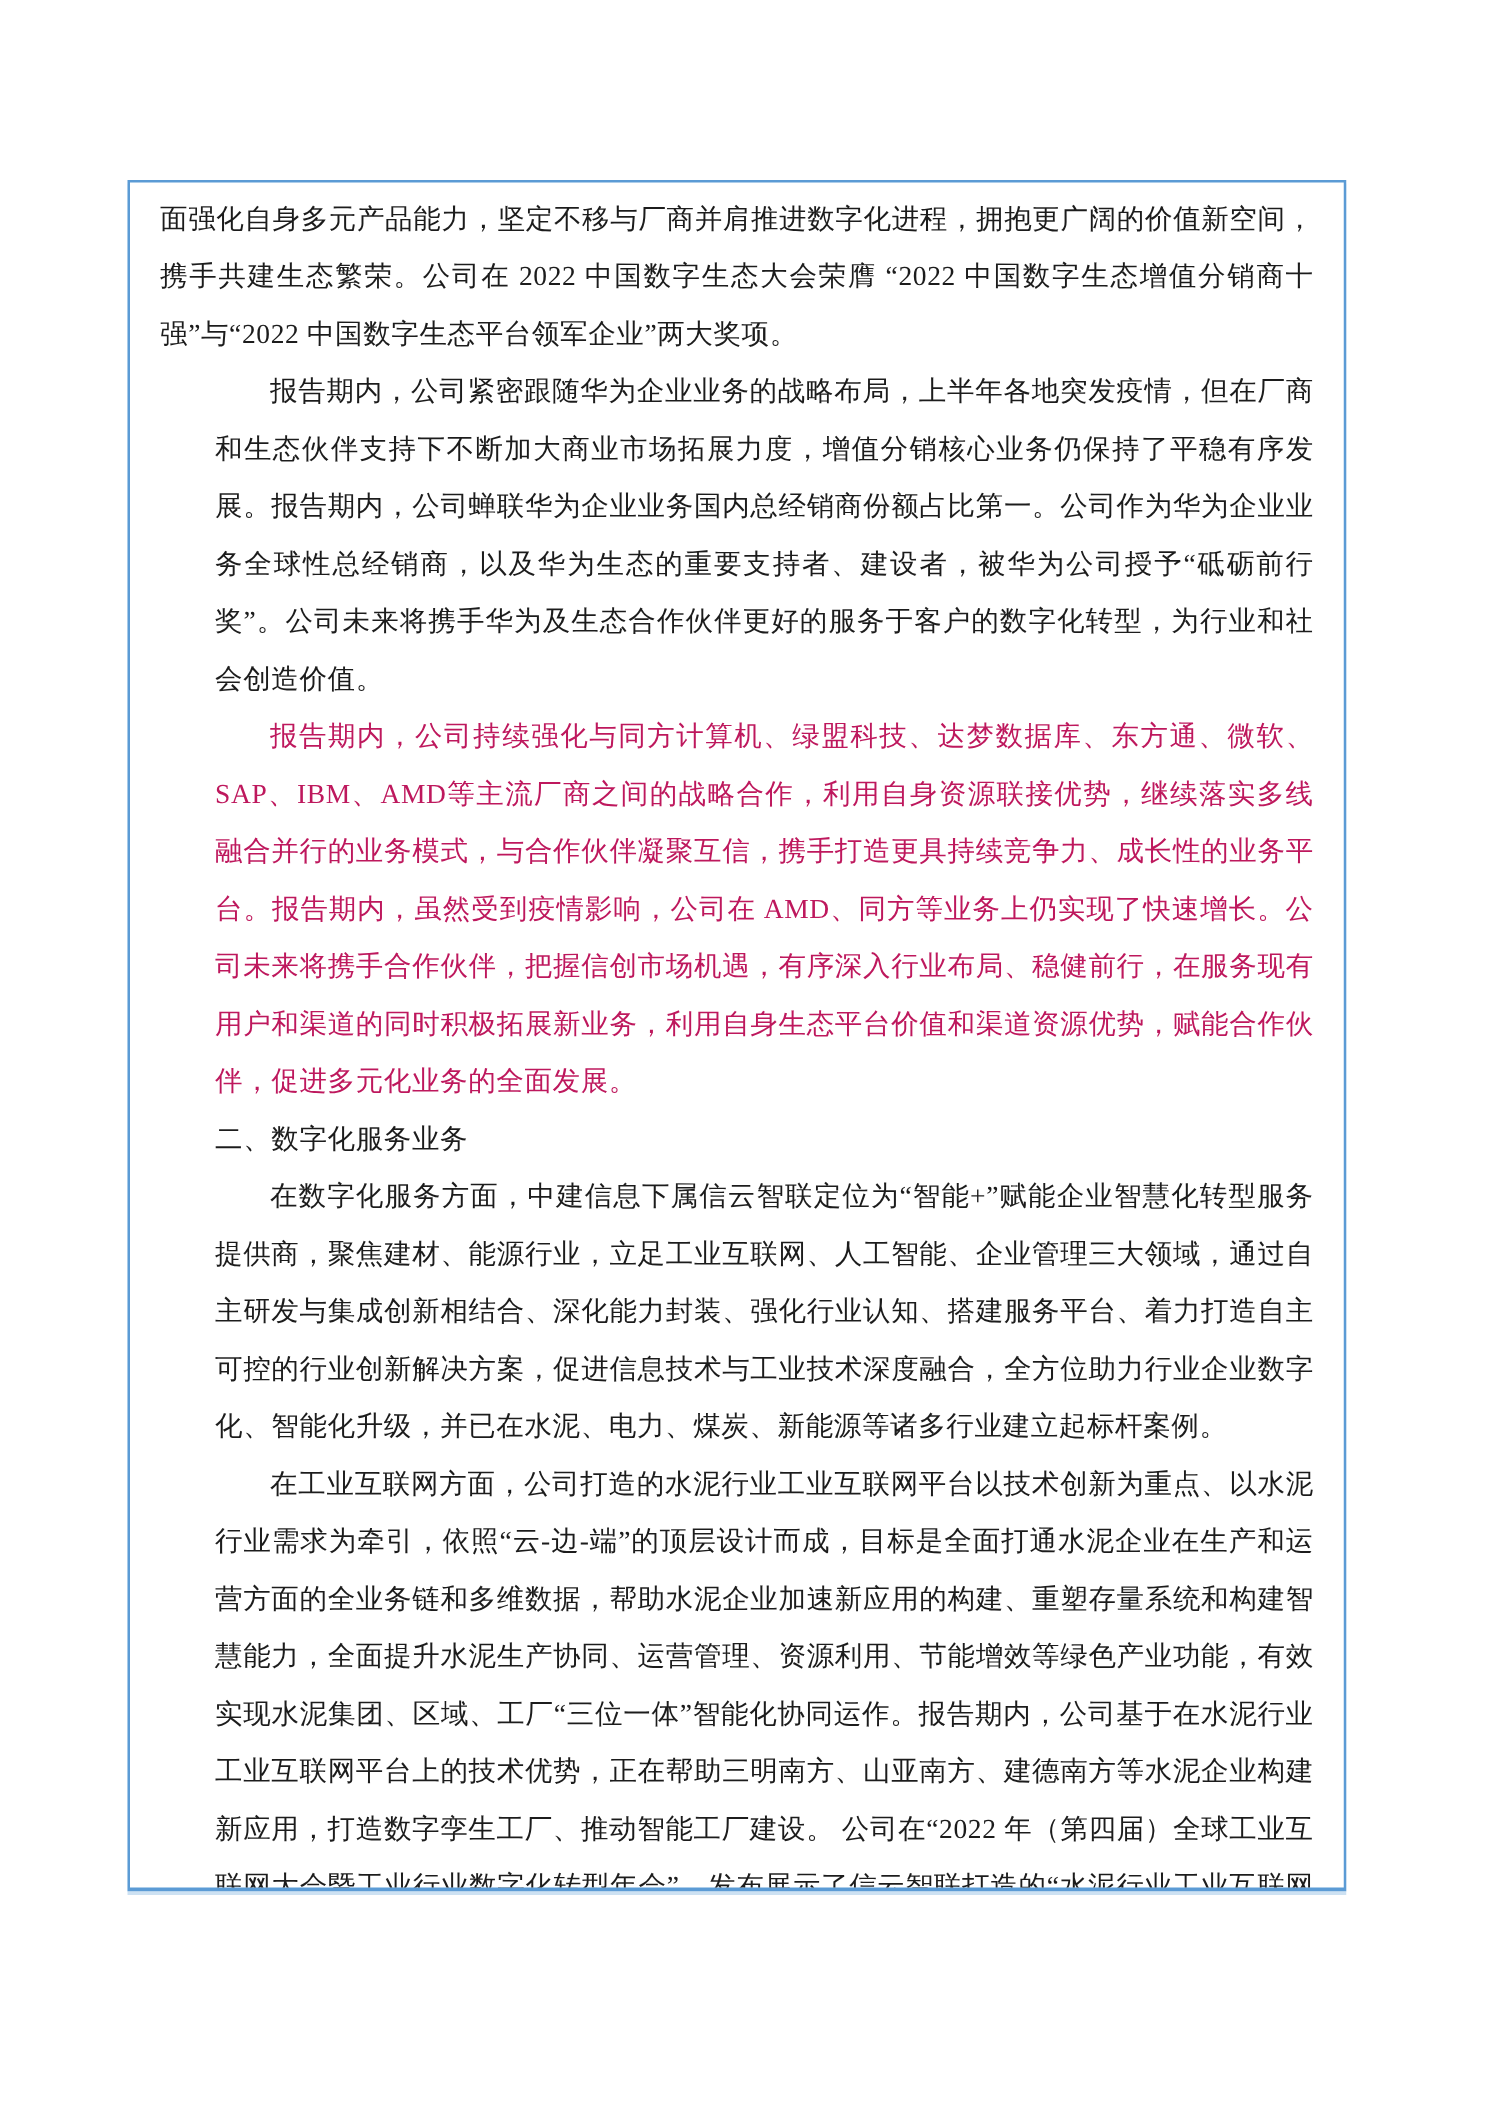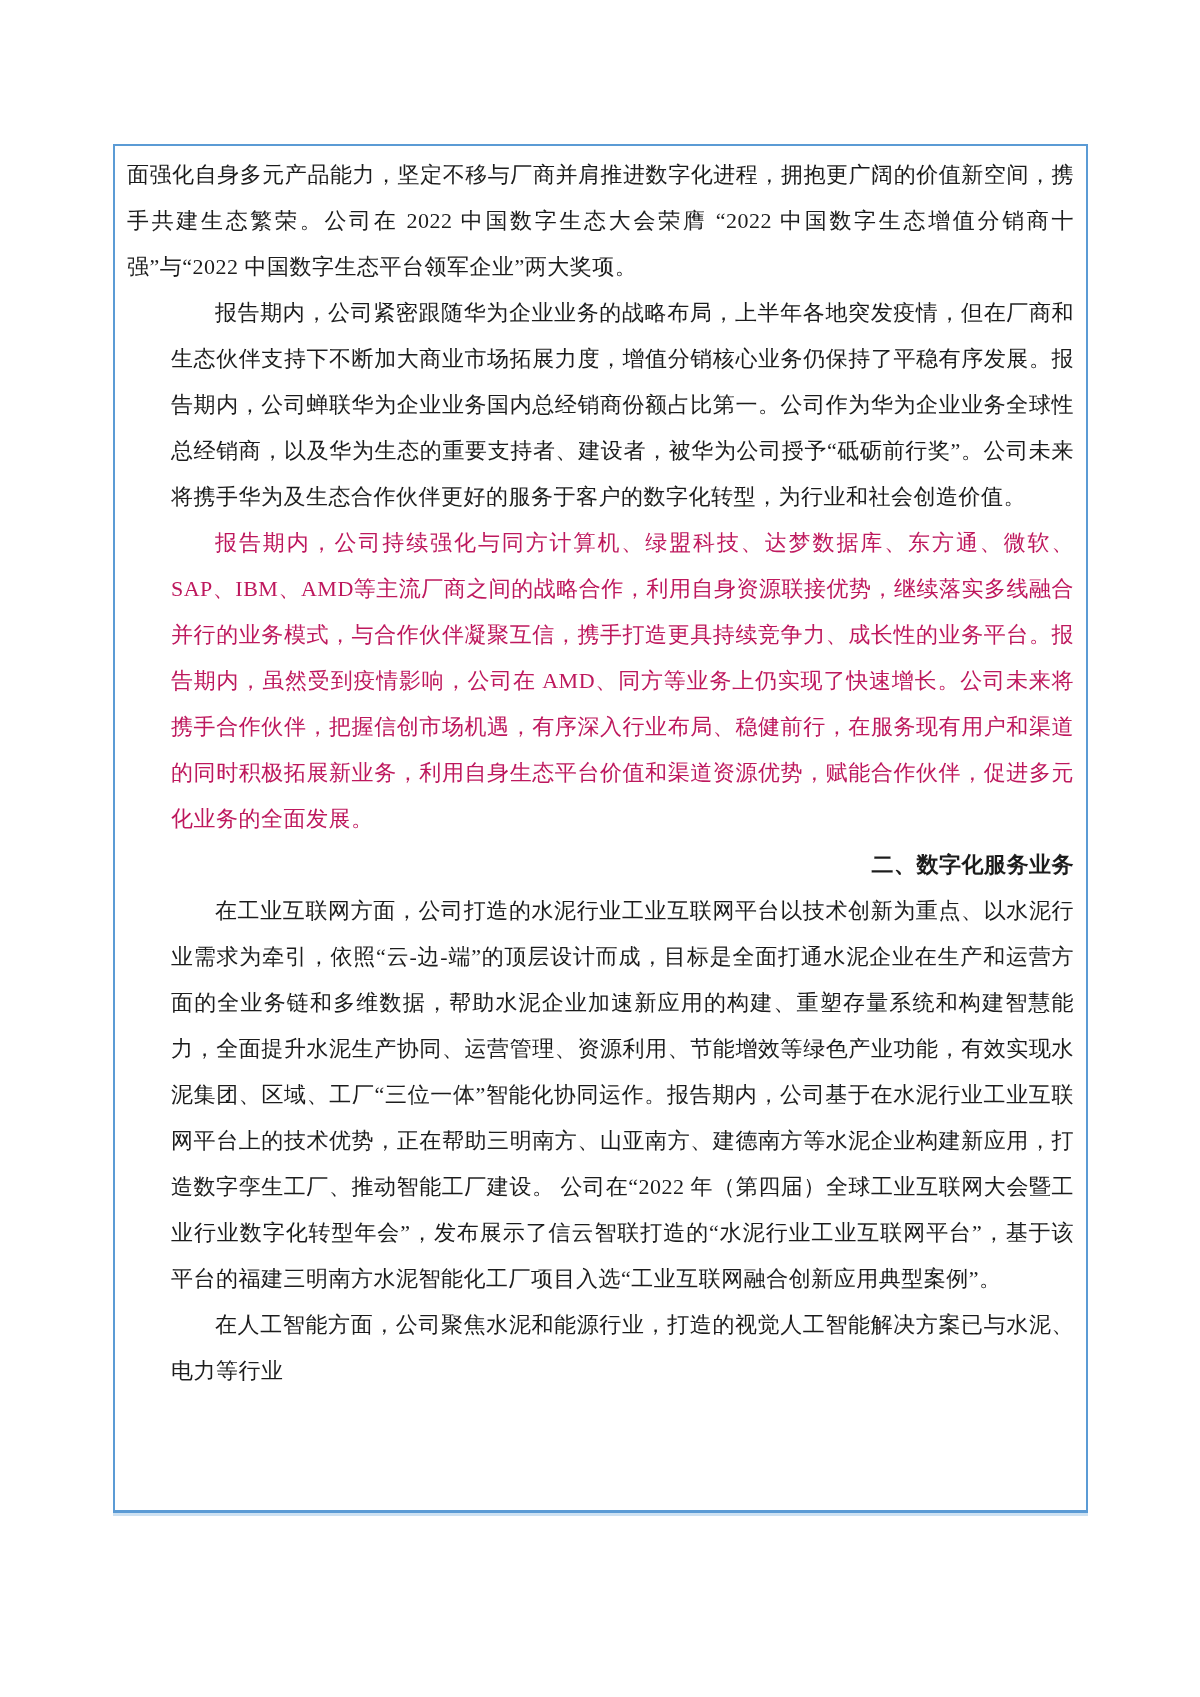--- a/index.html
+++ b/index.html
@@ -9,58 +9,59 @@
   }
   .canvas {
     position: relative;
     width: 1200px;
     height: 1697px;
     background: #ffffff;
     overflow: hidden;
   }
   .content-box {
     position: absolute;
-    left: 113px;
+    left: 102px;
     top: 144px;
     width: 975px;
     height: 1369px;
     box-sizing: border-box;
     border: 2px solid #5b9bd5;
     border-bottom-width: 3px;
     box-shadow: 0 3px 0 rgba(91, 155, 213, 0.30);
     background: #ffffff;
-    padding: 6px 12px;
+    padding: 6px 24px;
     overflow: hidden;
   }
   .para {
     margin: 0;
     font-family: "Liberation Serif", "DejaVu Serif", serif;
     font-size: 22px;
     line-height: 46px;
     color: #1c1c1c;
     text-align: justify;
     text-justify: inter-character;
     letter-spacing: 0.5px;
   }
   .para.indent {
     text-indent: 2em;
     margin-left: 44px;
   }
   .para.heading {
     font-family: "Liberation Sans", "DejaVu Sans", sans-serif;
-    font-weight: bold;
+    font-weight: normal;
     text-indent: 2em;
-    text-align: right;
+    text-align: left;
   }
 </style>
 </head>
 <body>
 
 <div class="canvas">
   <div class="content-box" style="border-color: rgb(91, 155, 213);">
     <p class="para" style="color: rgb(28, 28, 28);">面强化自身多元产品能力，坚定不移与厂商并肩推进数字化进程，拥抱更广阔的价值新空间，携手共建生态繁荣。公司在 2022 中国数字生态大会荣膺 “2022 中国数字生态增值分销商十强”与“2022 中国数字生态平台领军企业”两大奖项。</p>
     <p class="para indent" style="color: rgb(28, 28, 28);">报告期内，公司紧密跟随华为企业业务的战略布局，上半年各地突发疫情，但在厂商和生态伙伴支持下不断加大商业市场拓展力度，增值分销核心业务仍保持了平稳有序发展。报告期内，公司蝉联华为企业业务国内总经销商份额占比第一。公司作为华为企业业务全球性总经销商，以及华为生态的重要支持者、建设者，被华为公司授予“砥砺前行奖”。公司未来将携手华为及生态合作伙伴更好的服务于客户的数字化转型，为行业和社会创造价值。</p>
     <p class="para indent" style="color: #be185d;">报告期内，公司持续强化与同方计算机、绿盟科技、达梦数据库、东方通、微软、SAP、IBM、AMD等主流厂商之间的战略合作，利用自身资源联接优势，继续落实多线融合并行的业务模式，与合作伙伴凝聚互信，携手打造更具持续竞争力、成长性的业务平台。报告期内，虽然受到疫情影响，公司在 AMD、同方等业务上仍实现了快速增长。公司未来将携手合作伙伴，把握信创市场机遇，有序深入行业布局、稳健前行，在服务现有用户和渠道的同时积极拓展新业务，利用自身生态平台价值和渠道资源优势，赋能合作伙伴，促进多元化业务的全面发展。</p>
     <p class="para heading" style="color: rgb(28, 28, 28);">二、数字化服务业务</p>
+    <p class="para indent" style="color: rgb(28, 28, 28);">在数字化服务方面，中建信息下属信云智联定位为“智能+”赋能企业智慧化转型服务提供商，聚焦建材、能源行业，立足工业互联网、人工智能、企业管理三大领域，通过自主研发与集成创新相结合、深化能力封装、强化行业认知、搭建服务平台、着力打造自主可控的行业创新解决方案，促进信息技术与工业技术深度融合，全方位助力行业企业数字化、智能化升级，并已在水泥、电力、煤炭、新能源等诸多行业建立起标杆案例。</p>
     <p class="para indent" style="color: rgb(28, 28, 28);">在工业互联网方面，公司打造的水泥行业工业互联网平台以技术创新为重点、以水泥行业需求为牵引，依照“云-边-端”的顶层设计而成，目标是全面打通水泥企业在生产和运营方面的全业务链和多维数据，帮助水泥企业加速新应用的构建、重塑存量系统和构建智慧能力，全面提升水泥生产协同、运营管理、资源利用、节能增效等绿色产业功能，有效实现水泥集团、区域、工厂“三位一体”智能化协同运作。报告期内，公司基于在水泥行业工业互联网平台上的技术优势，正在帮助三明南方、山亚南方、建德南方等水泥企业构建新应用，打造数字孪生工厂、推动智能工厂建设。 公司在“2022 年（第四届）全球工业互联网大会暨工业行业数字化转型年会”，发布展示了信云智联打造的“水泥行业工业互联网平台”，基于该平台的福建三明南方水泥智能化工厂项目入选“工业互联网融合创新应用典型案例”。</p>
     <p class="para indent" style="color: rgb(28, 28, 28);">在人工智能方面，公司聚焦水泥和能源行业，打造的视觉人工智能解决方案已与水泥、电力等行业</p>
   </div>
 </div>
 
 </body></html>

